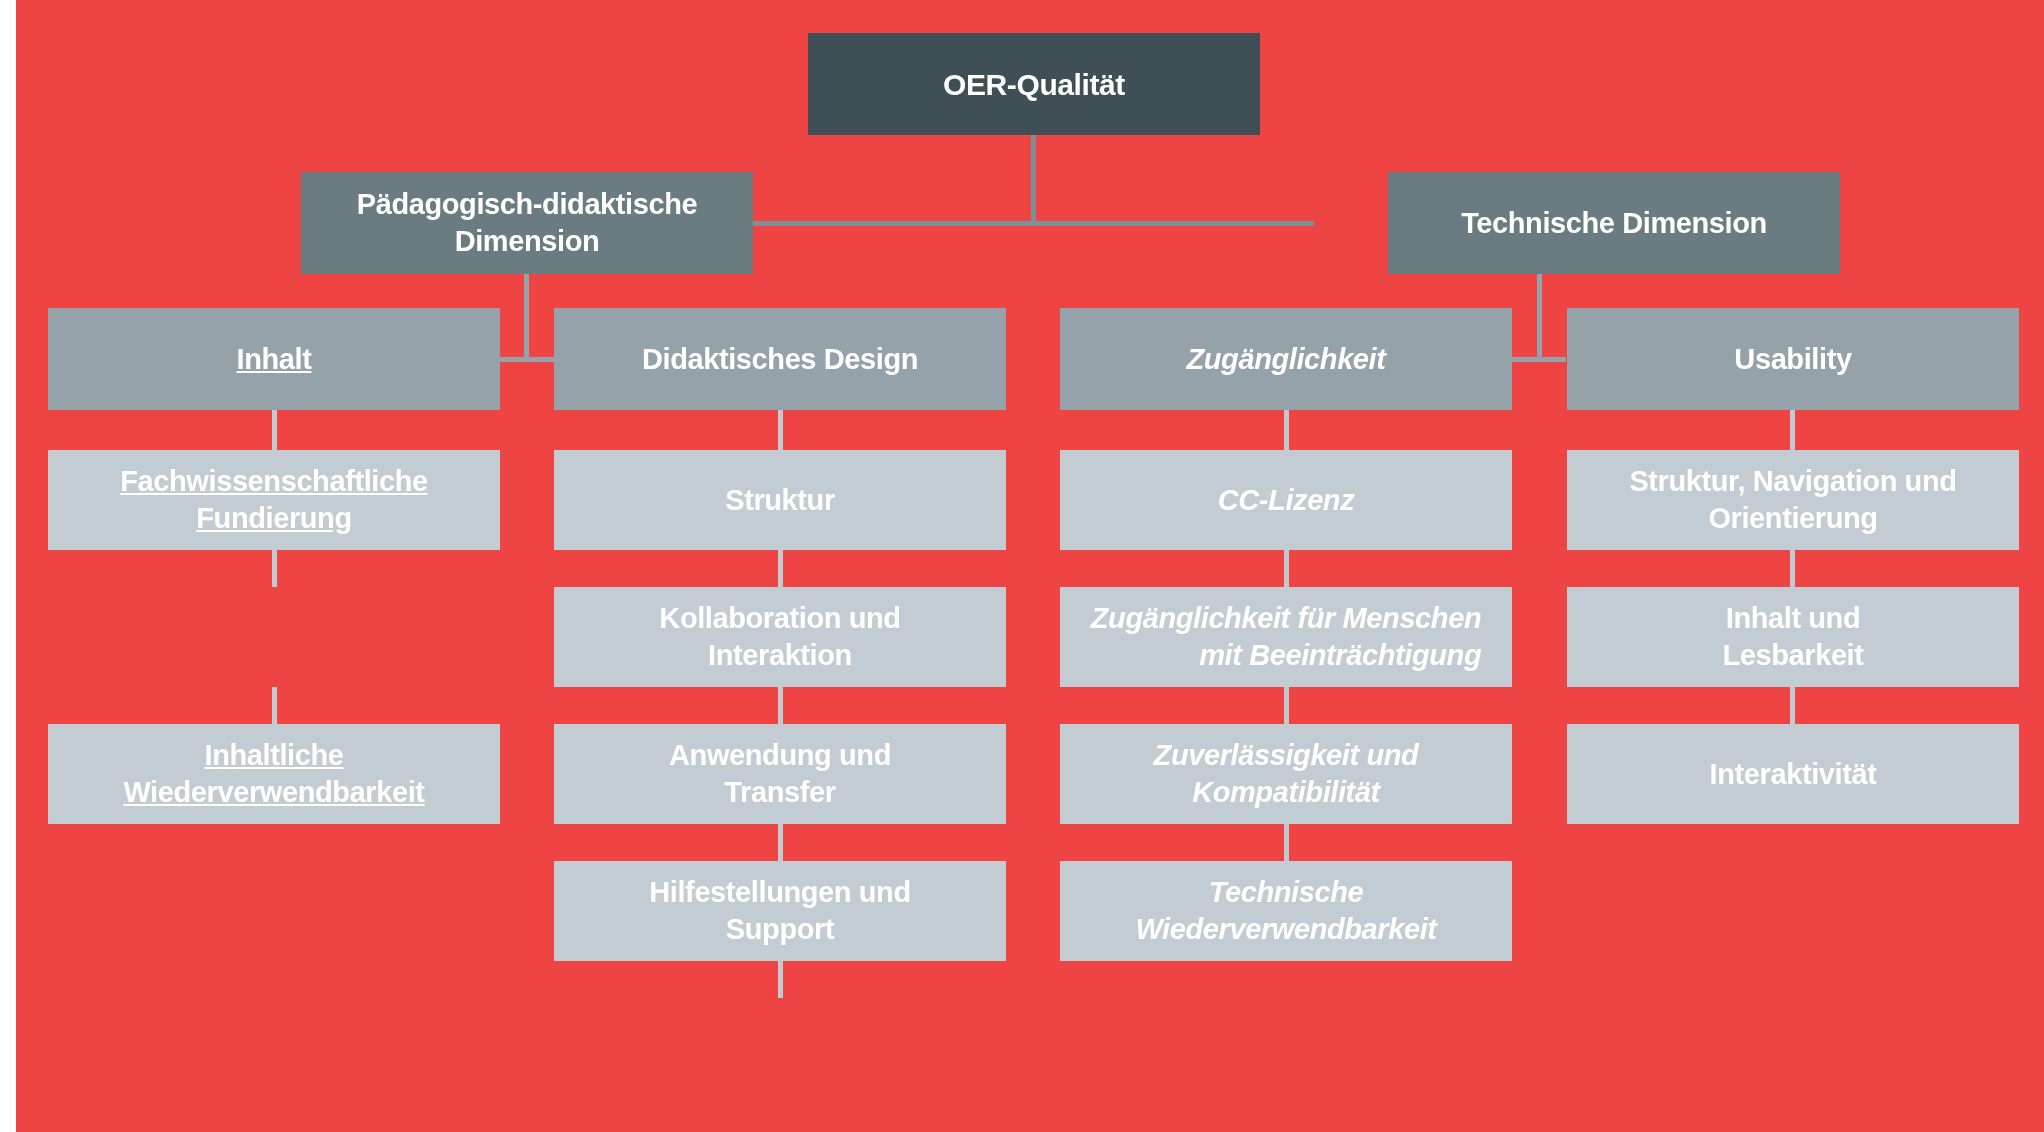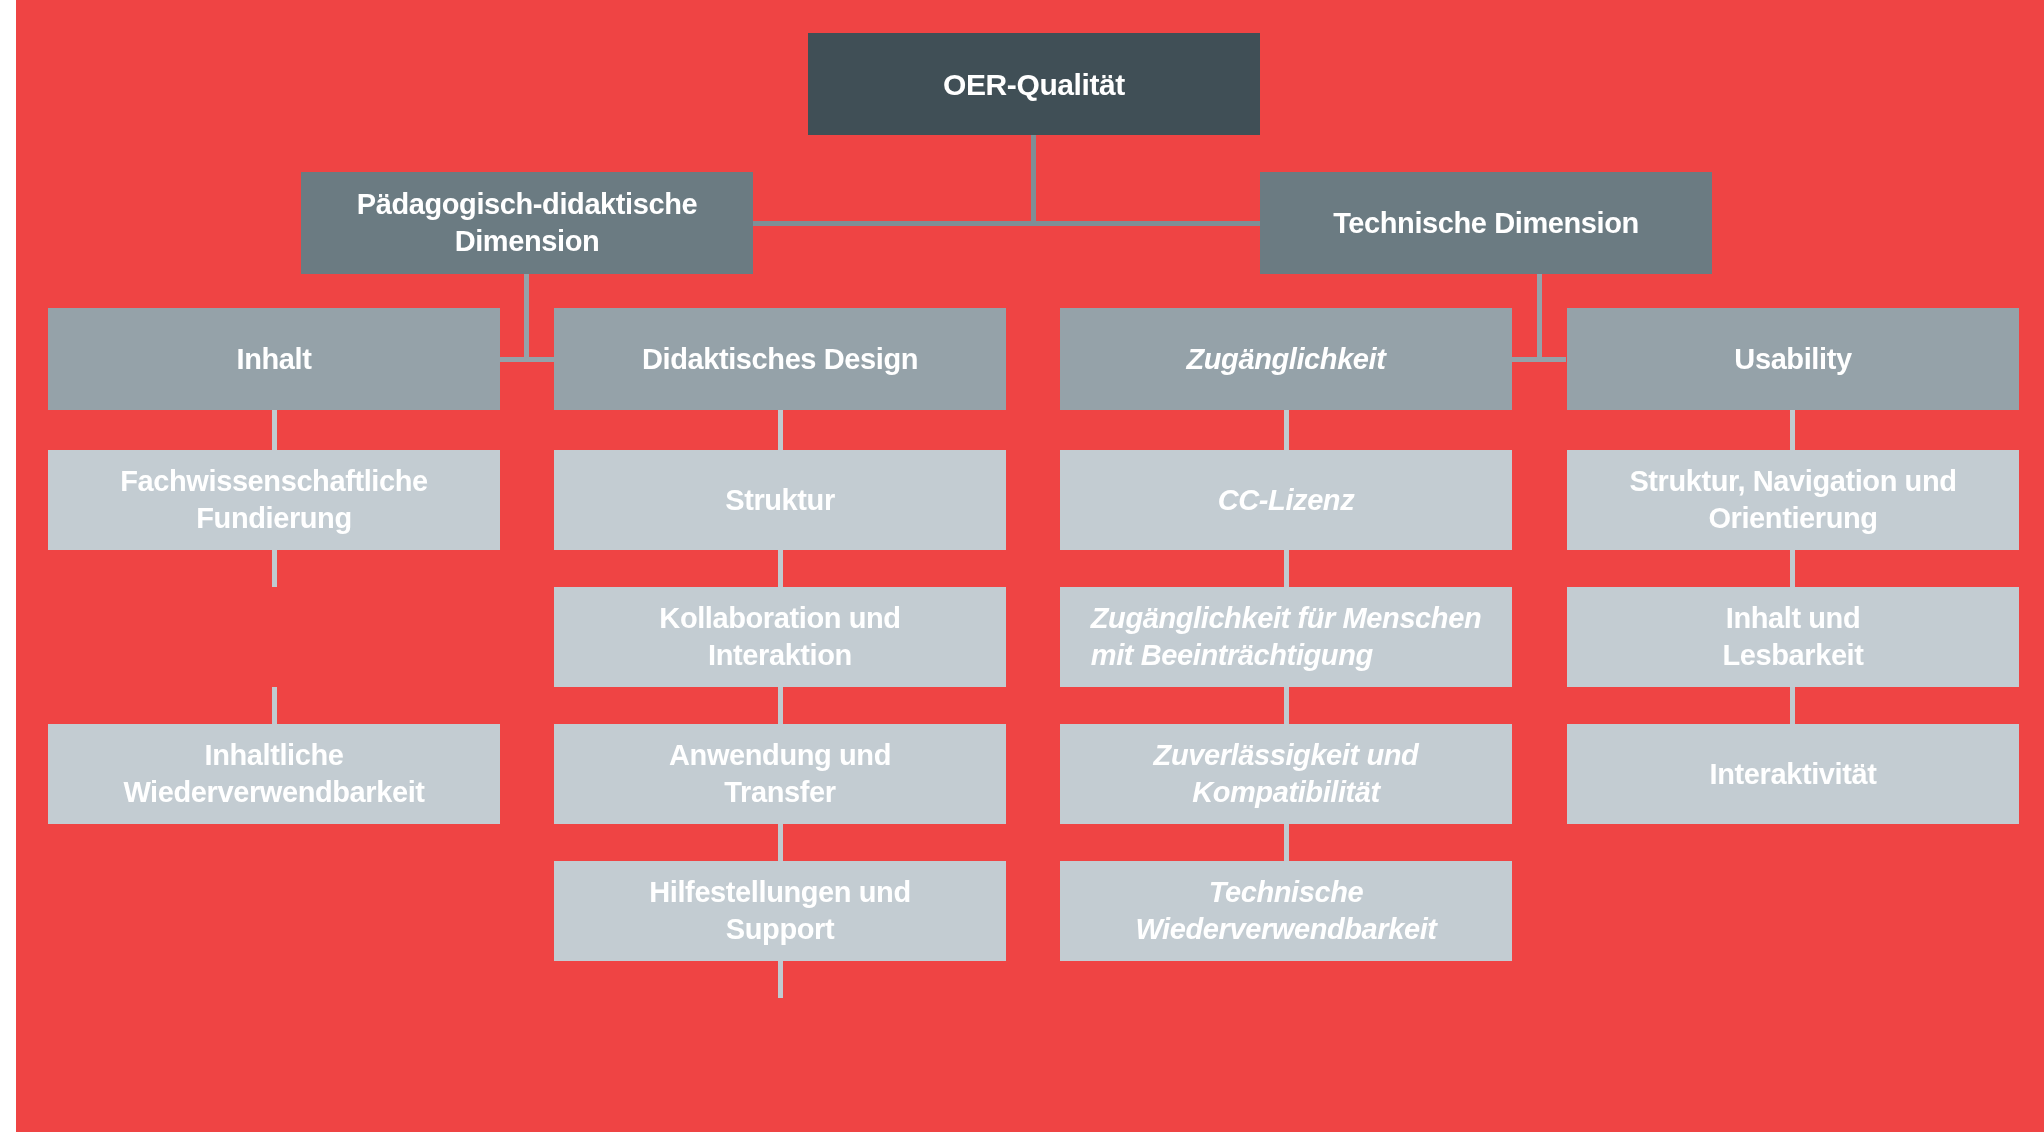--- a/index.html
+++ b/index.html
@@ -16,28 +16,28 @@
     width:452px;
     display:flex;align-items:center;justify-content:center;
     color:#ffffff;
     font-weight:bold;
     font-size:29px;
     line-height:37px;
     letter-spacing:-0.4px;
     text-align:center;
   }
   .node span{white-space:pre-line;display:inline-block;}
-  .node.align-right span{text-align:left;}
+  .node.align-right span{text-align:right;}
   .lvl1{background:#404f56;left:792px;top:33px;height:102px;font-size:30px;}
   .lvl2{background:#6b7b82;top:172px;height:102px;}
   .lvl3{background:#95a2a9;top:308px;height:102px;}
   .lvl4{background:#c3ccd2;height:100px;}
   .dim1{left:285px;}
-  .dim2{left:1244px;align-items:center;}
-  .c1{left:32px;}
+  .dim2{left:1372px;align-items:center;}
+  .c1{left:32px;text-decoration:underline;}
   .c2{left:538px;}
   .c3{left:1044px;font-style:italic;}
   .c4{left:1551px;}
   .rA{top:450px;}
   .rB{top:587px;}
   .rC{top:724px;}
   .rD{top:861px;}
   .rE{top:998px;}
   .line{position:absolute;}
   .line.top{background:#7e8f96;}

